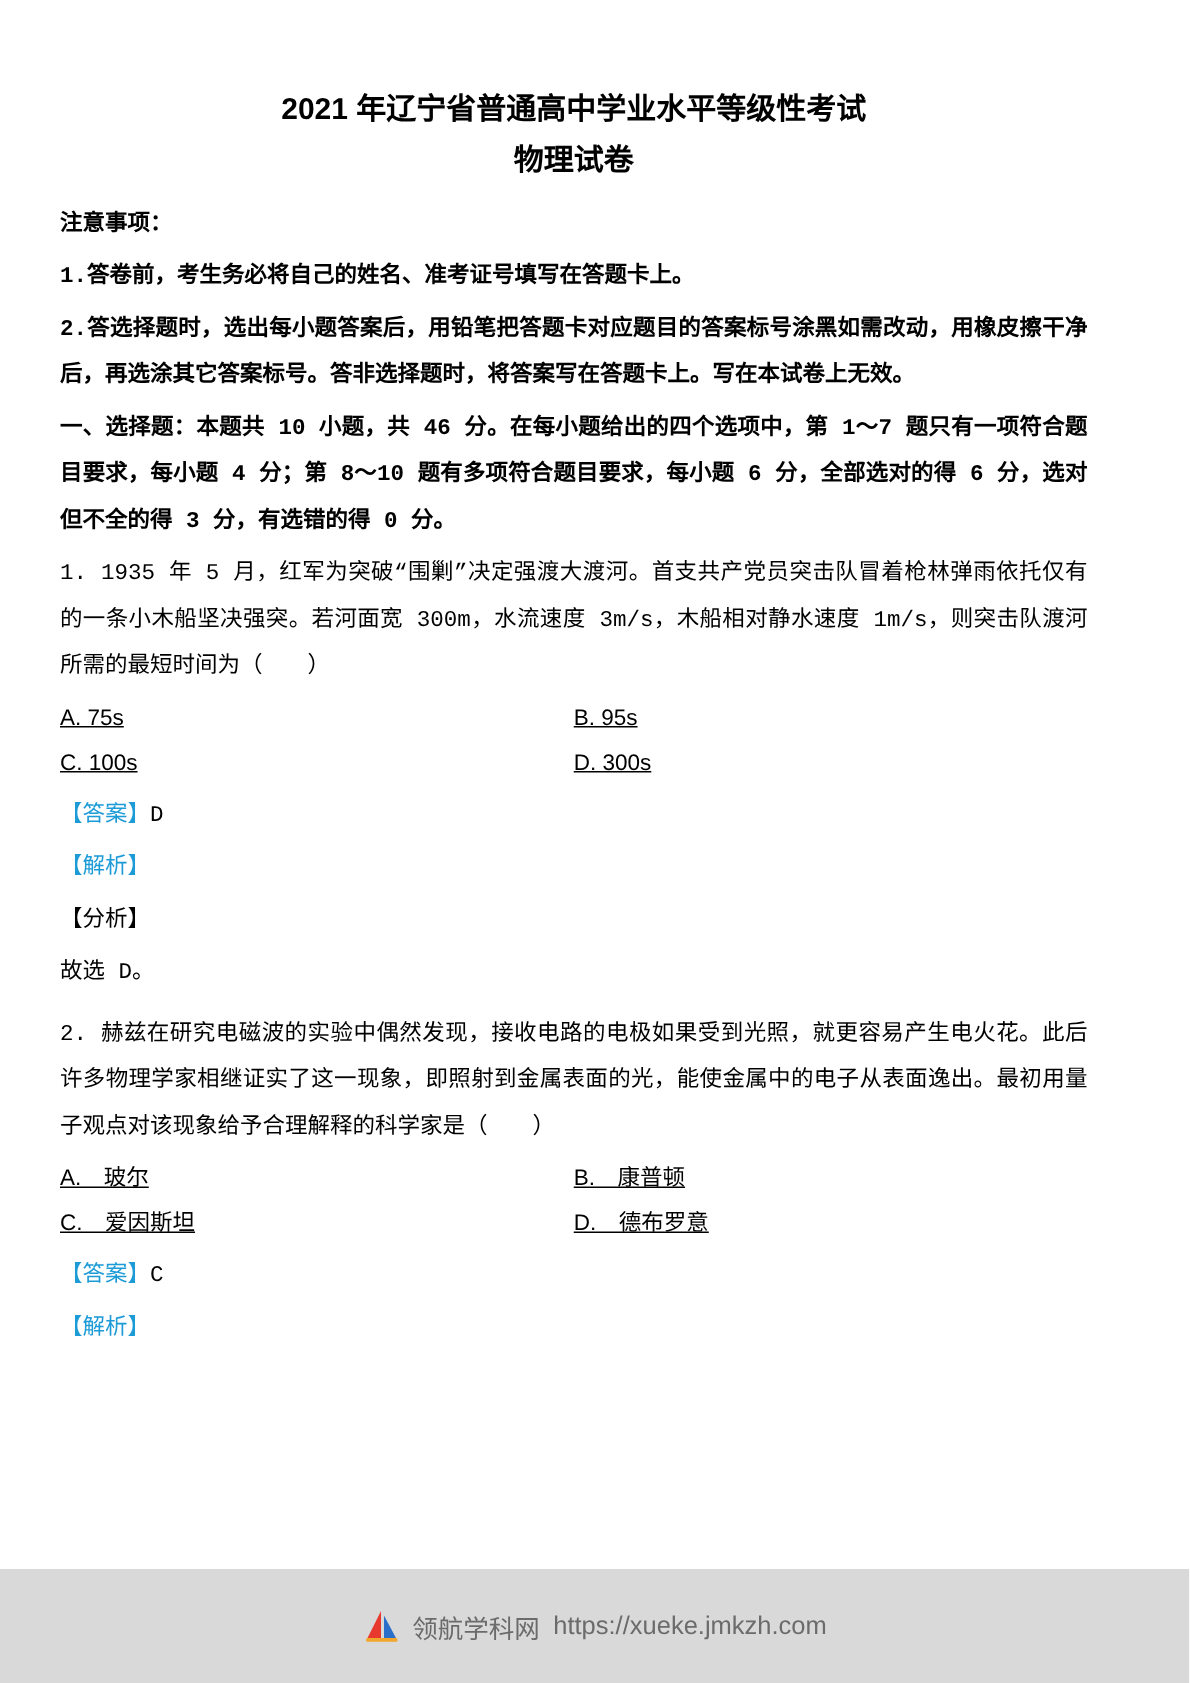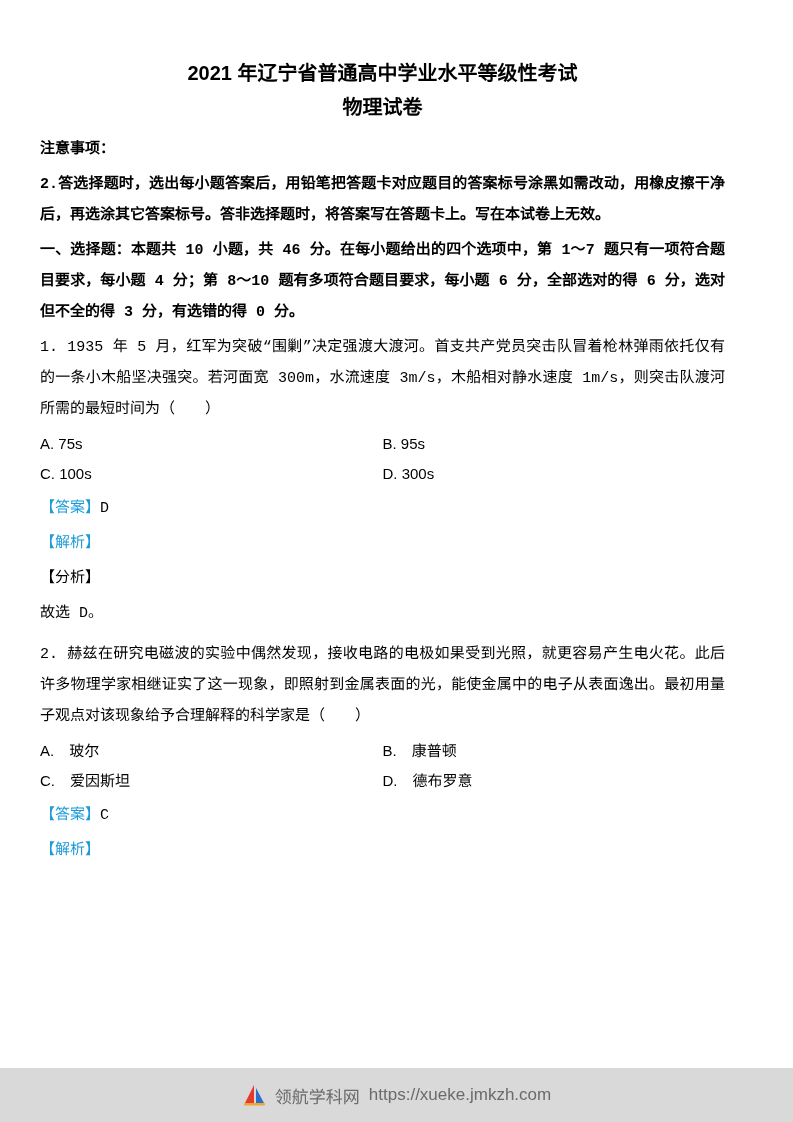--- a/index.html
+++ b/index.html
@@ -29,21 +29,21 @@
     font-family: Liberation Mono, monospace;
   }
   .bold { font-weight: bold; }
   .tag-blue { color: var(--tag-blue, #1d9bd7); }
   .options-row {
     display: flex;
     font-size: 15px;
     line-height: 30px;
     margin: 0;
   }
-  .options-row .opt { width: 50%; }
+  .options-row .opt { width: 50%; text-decoration: underline; }
   .var {
     font-family: "Liberation Serif", "DejaVu Serif", serif;
     font-style: italic;
   }
   .formula {
     text-align: center;
     font-size: 15px;
     margin: 12px 0 8px 0;
     line-height: 1;
   }
@@ -54,21 +54,21 @@
     text-align: center;
     margin: 0 3px;
   }
   .frac .num { display: block; border-bottom: 1px solid #000; padding: 1px 5px 2px 5px; }
   .frac .den { display: block; padding: 2px 5px 1px 5px; }
   .eq { margin: 0 4px; }
   sub { font-size: 10px; }
   .footer {
     position: absolute;
     left: 0; right: 0; bottom: 0;
-    height: 54px;
+    height: 76px;
     background: var(--footer-bg, #d9d9d9);
     display: flex;
     align-items: center;
     justify-content: center;
     gap: 9px;
     color: var(--footer-text, #6b6b6b);
     font-size: 17px;
   }
   .logo-svg { width: 24px; height: 24px; display: block; }
   .spacer-6 { height: 6px; }
@@ -78,20 +78,21 @@
 <body>
 
 <div class="page">
 
   <h1 class="title">2021 年辽宁省普通高中学业水平等级性考试</h1>
   <h2 class="title">物理试卷</h2>
 
   <div class="spacer-6"></div>
 
   <p class="para bold">注意事项：</p>
+  <p class="para bold">1.答卷前，考生务必将自己的姓名、准考证号填写在答题卡上。</p>
   <p class="para bold">2.答选择题时，选出每小题答案后，用铅笔把答题卡对应题目的答案标号涂黑如需改动，用橡皮擦干净后，再选涂其它答案标号。答非选择题时，将答案写在答题卡上。写在本试卷上无效。</p>
 
   <p class="para bold">一、选择题：本题共 10 小题，共 46 分。在每小题给出的四个选项中，第 1～7 题只有一项符合题目要求，每小题 4 分；第 8～10 题有多项符合题目要求，每小题 6 分，全部选对的得 6 分，选对但不全的得 3 分，有选错的得 0 分。</p>
 
   <p class="para">1. 1935 年 5 月，红军为突破“围剿”决定强渡大渡河。首支共产党员突击队冒着枪林弹雨依托仅有的一条小木船坚决强突。若河面宽 300m，水流速度 3m/s，木船相对静水速度 1m/s，则突击队渡河所需的最短时间为（　　）</p>
 
   <div class="options-row">
     <span class="opt">A. 75s</span>
     <span class="opt">B. 95s</span>
   </div>

